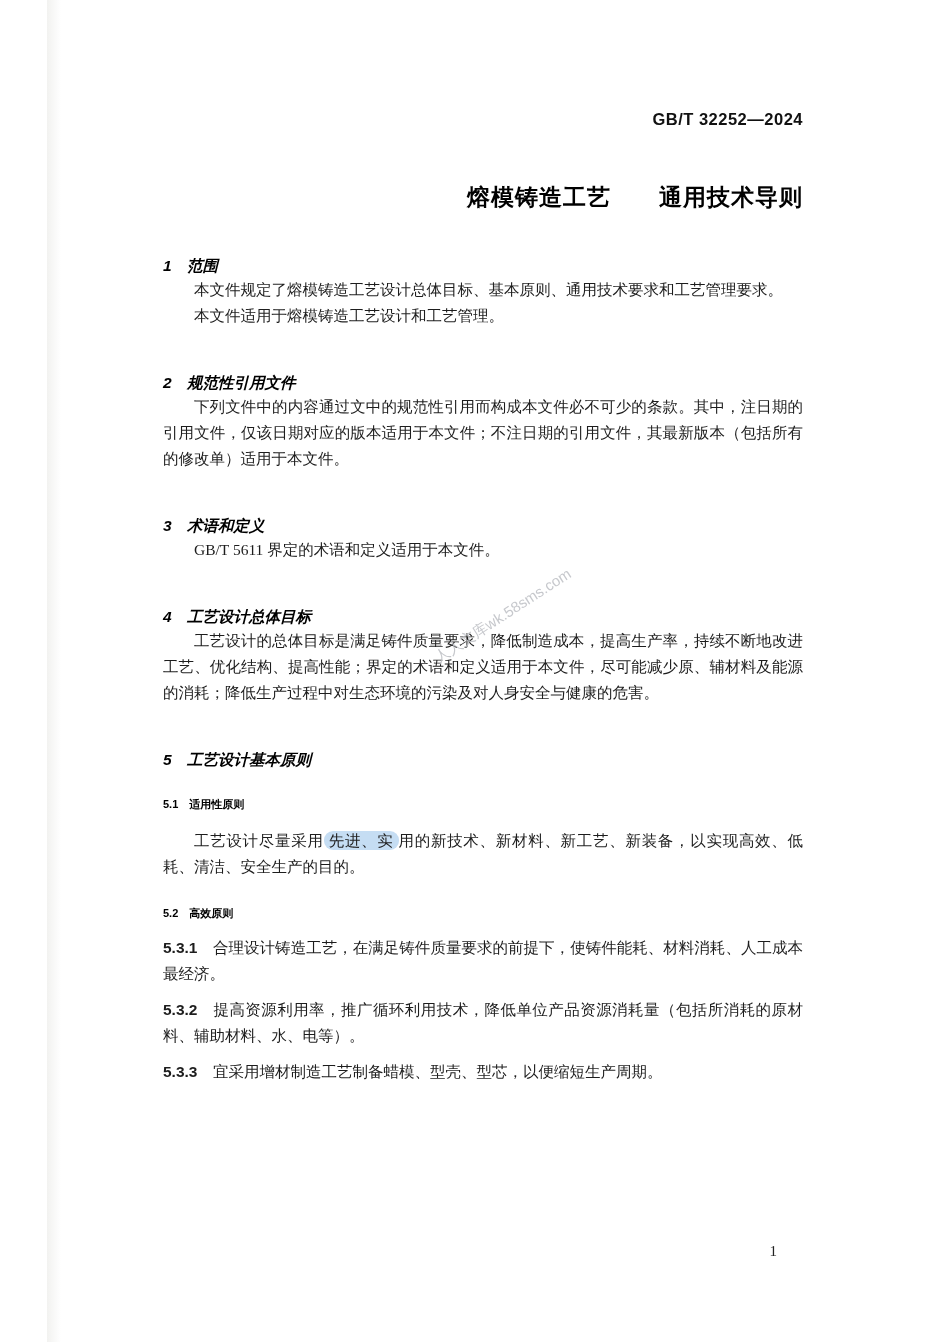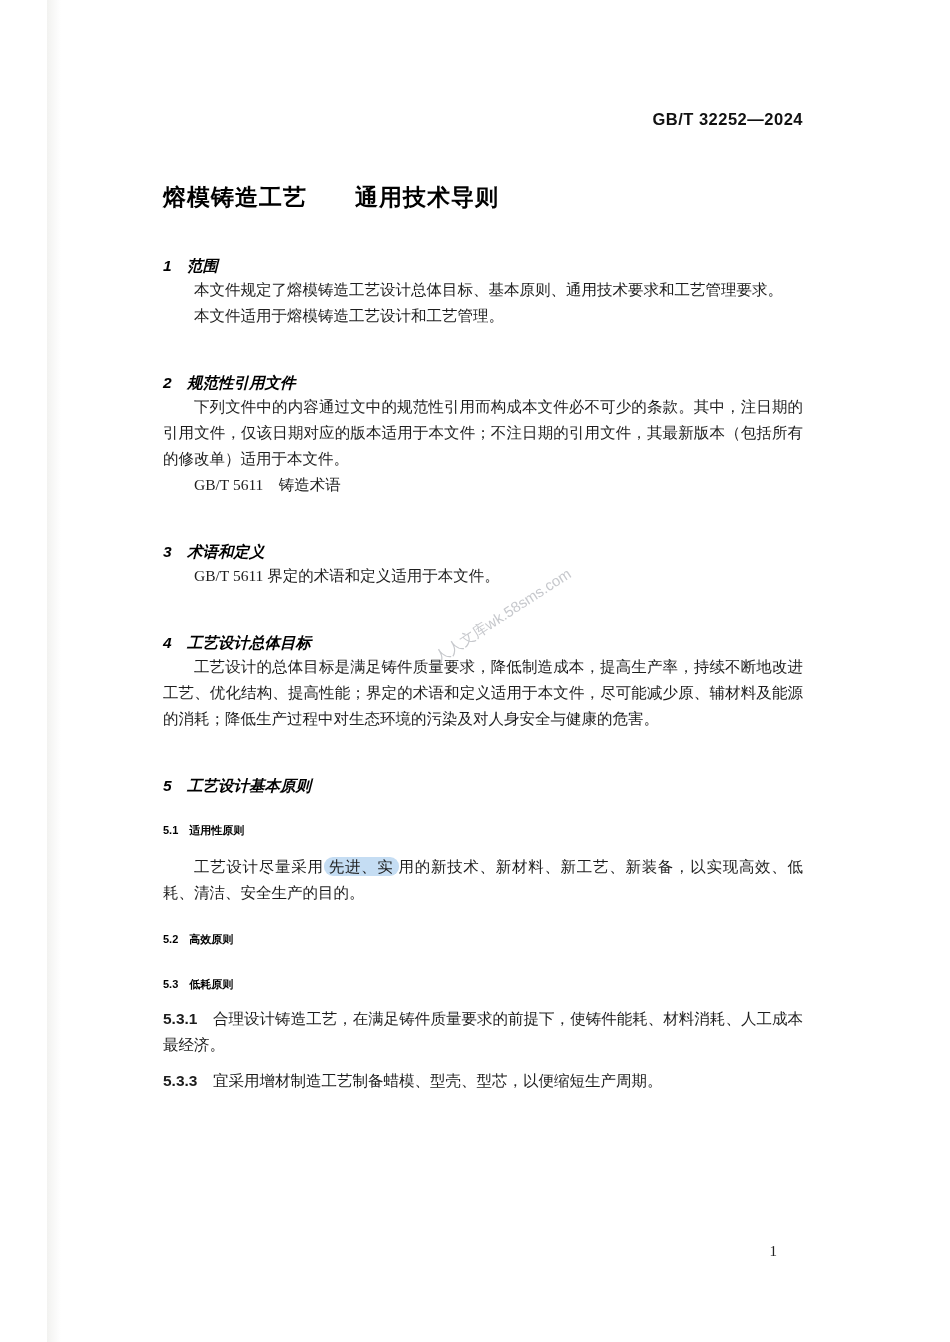--- a/index.html
+++ b/index.html
@@ -24,21 +24,21 @@
   .std-code {
     text-align: right;
     font-family: "Liberation Sans", "DejaVu Sans", sans-serif;
     font-weight: 600;
     font-size: 16.5px;
     color: #111;
     letter-spacing: 0.5px;
   }
   .doc-title {
     margin: 50px 0 0 0;
-    text-align: left;
+    text-align: right;
     font-family: "Liberation Sans", "DejaVu Sans", sans-serif;
     font-weight: 700;
     font-size: 23px;
     line-height: 30px;
     color: #000;
     letter-spacing: 1px;
   }
   .h-sec {
     margin-top: 42px;
     font-family: "Liberation Sans", "DejaVu Sans", sans-serif;
@@ -109,35 +109,34 @@
   <div class="std-code">GB/T 32252—2024</div>
 
   <h1 class="doc-title">熔模铸造工艺　　通用技术导则</h1>
 
   <div class="h-sec">1　范围</div>
   <p class="para first">本文件规定了熔模铸造工艺设计总体目标、基本原则、通用技术要求和工艺管理要求。</p>
   <p class="para">本文件适用于熔模铸造工艺设计和工艺管理。</p>
 
   <div class="h-sec">2　规范性引用文件</div>
   <p class="para first">下列文件中的内容通过文中的规范性引用而构成本文件必不可少的条款。其中，注日期的引用文件，仅该日期对应的版本适用于本文件；不注日期的引用文件，其最新版本（包括所有的修改单）适用于本文件。</p>
-  <p class="para">GB/T 5611　铸造术语</p>
 
   <div class="h-sec">3　术语和定义</div>
   <p class="para first">GB/T 5611 界定的术语和定义适用于本文件。</p>
 
   <div class="h-sec">4　工艺设计总体目标</div>
   <p class="para first">工艺设计的总体目标是满足铸件质量要求，降低制造成本，提高生产率，持续不断地改进工艺、优化结构、提高性能；界定的术语和定义适用于本文件，尽可能减少原、辅材料及能源的消耗；降低生产过程中对生态环境的污染及对人身安全与健康的危害。</p>
 
   <div class="h-sec">5　工艺设计基本原则</div>
 
   <div class="h-sub">5.1　适用性原则</div>
   <p class="para tight"><span>工艺设计尽量采用</span><span class="hl">先进、实</span><span>用的新技术、新材料、新工艺、新装备，以实现高效、低耗、清洁、安全生产的目的。</span></p>
 
   <div class="h-sub">5.2　高效原则</div>
 
-  <div class="h-sub">5.3　低耗原则</div>
   <p class="clause"><span class="clause-num">5.3.1</span><span>合理设计铸造工艺，在满足铸件质量要求的前提下，使铸件能耗、材料消耗、人工成本最经济。</span></p>
+  <p class="clause"><span class="clause-num">5.3.2</span><span>提高资源利用率，推广循环利用技术，降低单位产品资源消耗量（包括所消耗的原材料、辅助材料、水、电等）。</span></p>
   <p class="clause"><span class="clause-num">5.3.3</span><span>宜采用增材制造工艺制备蜡模、型壳、型芯，以便缩短生产周期。</span></p>
 
   <div class="watermark">人人文库wk.58sms.com</div>
   <div class="page-number">1</div>
 
 </div>
 
 </body></html>

